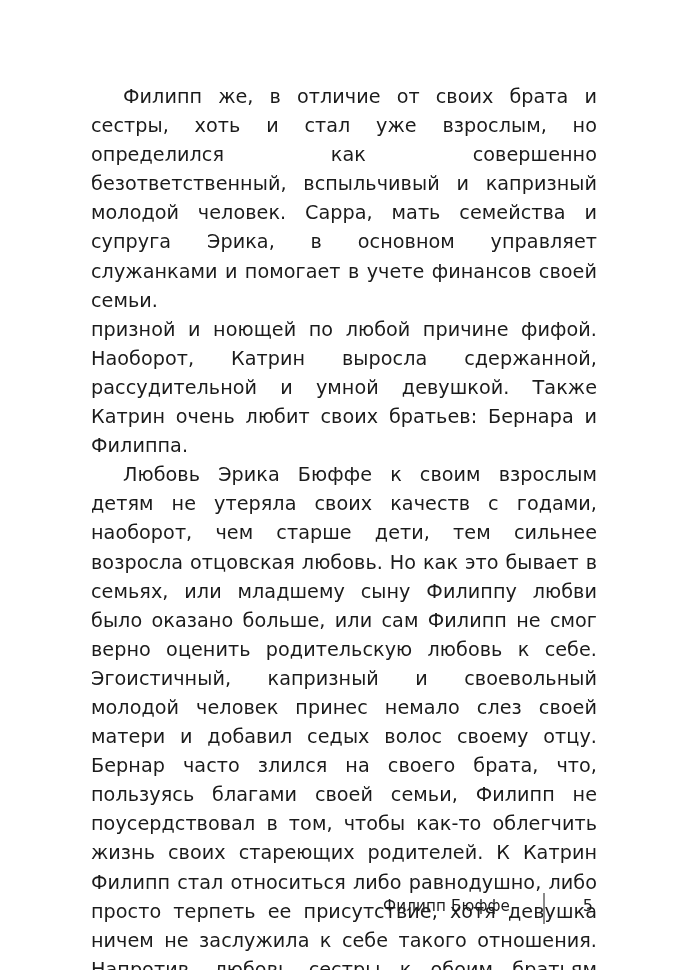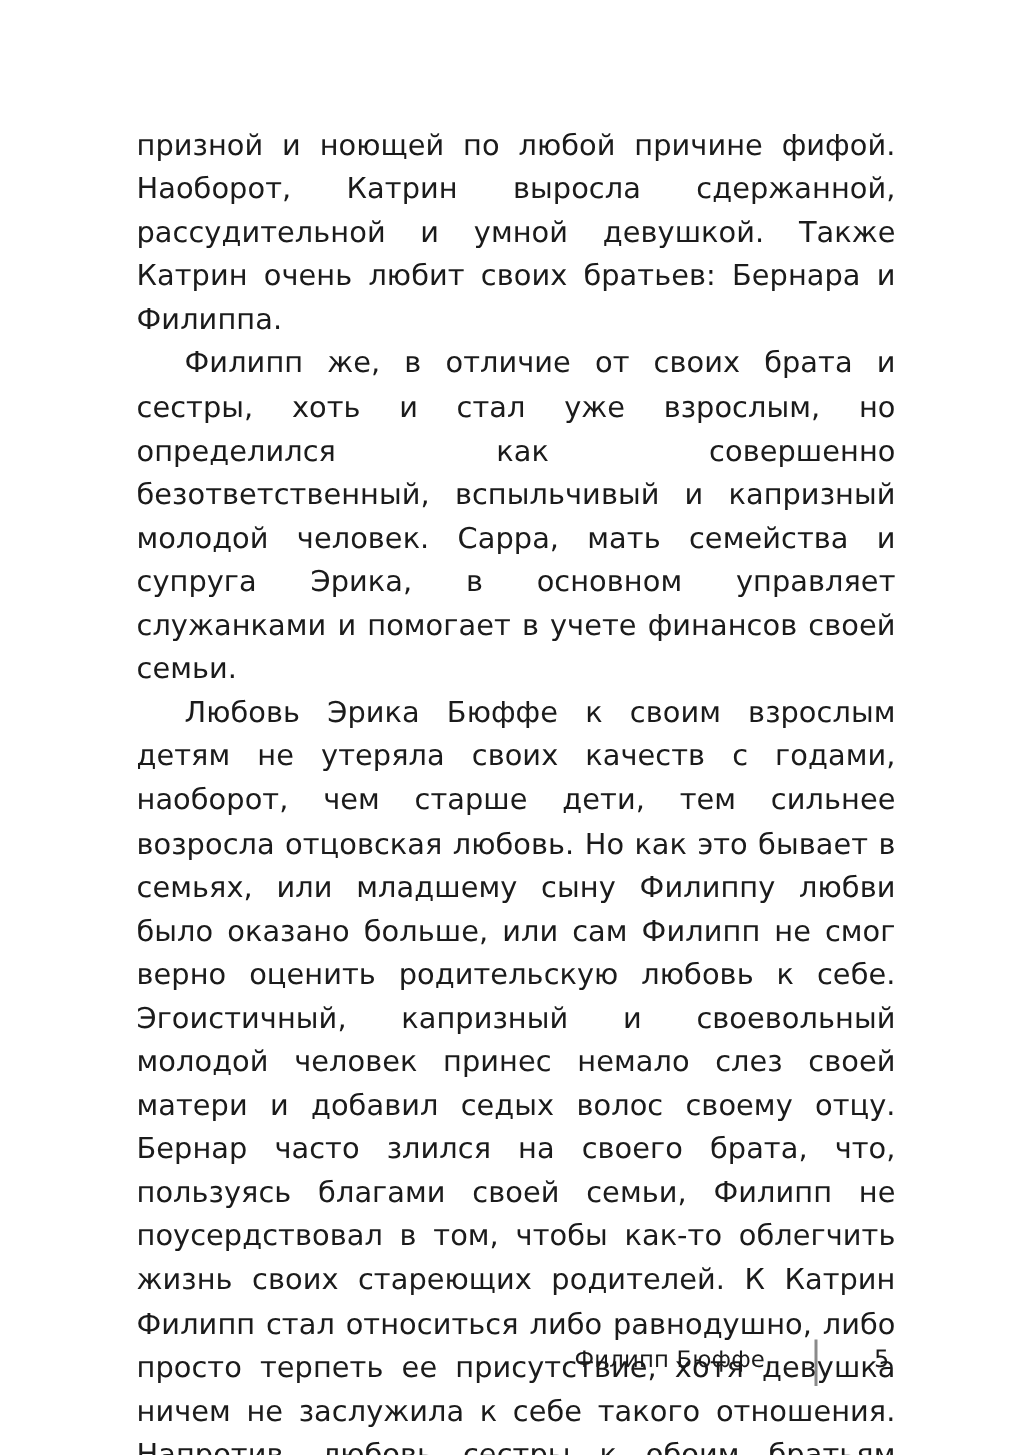--- a/index.html
+++ b/index.html
@@ -96,22 +96,22 @@
     min-width: 14px;
     letter-spacing: 0.1px;
   }
 </style>
 </head>
 <body>
 
 <div class="page">
 
   <div class="text-column">
+    <p class="para indent">Филипп же, в отличие от своих брата и сестры, хоть и стал уже взрослым, но определился как совершенно безответственный, вспыльчивый и капризный молодой человек. Сарра, мать семейства и супруга Эрика, в основном управляет служанками и помогает в учете финансов своей семьи.</p>
     <p class="para">призной и ноющей по любой причине фифой. Наоборот, Катрин выросла сдержанной, рассудительной и умной девушкой. Также Катрин очень любит своих братьев: Бернара и Филиппа.</p>
-    <p class="para indent">Филипп же, в отличие от своих брата и сестры, хоть и стал уже взрослым, но определился как совершенно безответственный, вспыльчивый и капризный молодой человек. Сарра, мать семейства и супруга Эрика, в основном управляет служанками и помогает в учете финансов своей семьи.</p>
     <p class="para indent">Любовь Эрика Бюффе к своим взрослым детям не утеряла своих качеств с годами, наоборот, чем старше дети, тем сильнее возросла отцовская любовь. Но как это бывает в семьях, или младшему сыну Филиппу любви было оказано больше, или сам Филипп не смог верно оценить родительскую любовь к себе. Эгоистичный, капризный и своевольный молодой человек принес немало слез своей матери и добавил седых волос своему отцу. Бернар часто злился на своего брата, что, пользуясь благами своей семьи, Филипп не поусердствовал в том, чтобы как-то облегчить жизнь своих стареющих родителей. К Катрин Филипп стал относиться либо равнодушно, либо просто терпеть ее присутствие, хотя девушка ничем не заслужила к себе такого отношения. Напротив, любовь сестры к обоим братьям одинакова и безгранична и даже в эгоистичном Филиппе смогла найти хорошие качества.</p>
   </div>
 
   <div class="footer">
     <div class="footer-inner">
       <div class="footer-title">Филипп Бюффе</div>
       <div class="footer-divider"></div>
       <div class="footer-page-number">5</div>
     </div>
   </div>

